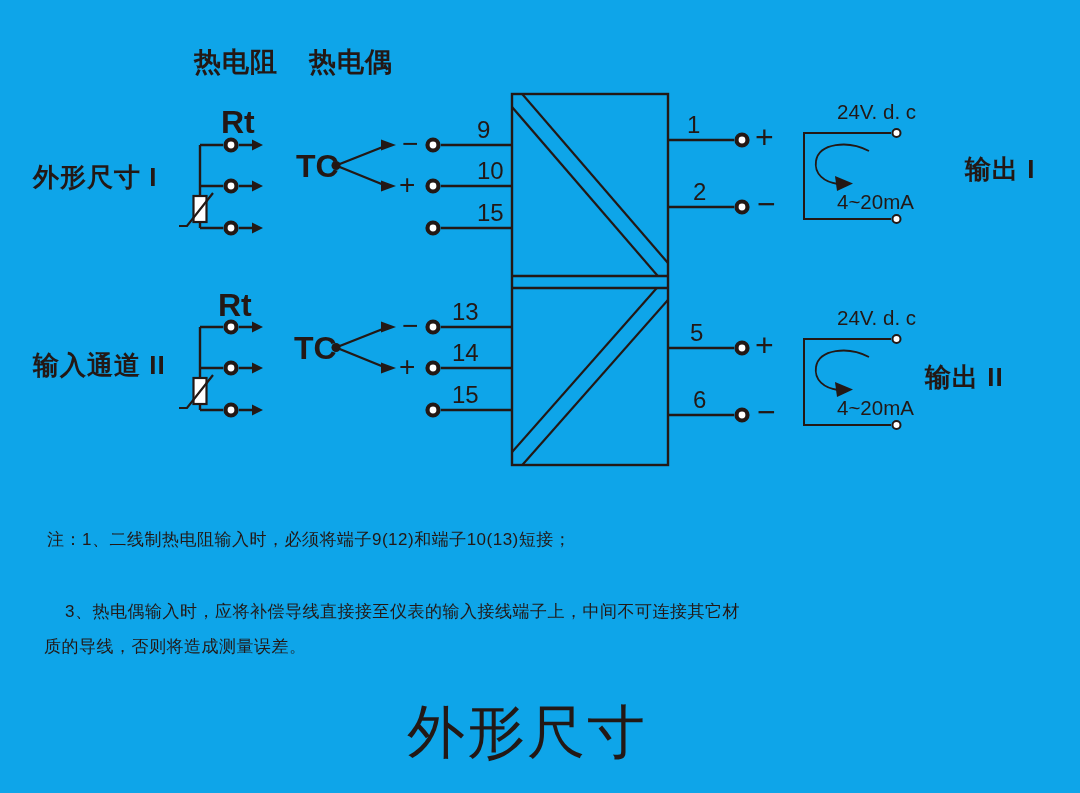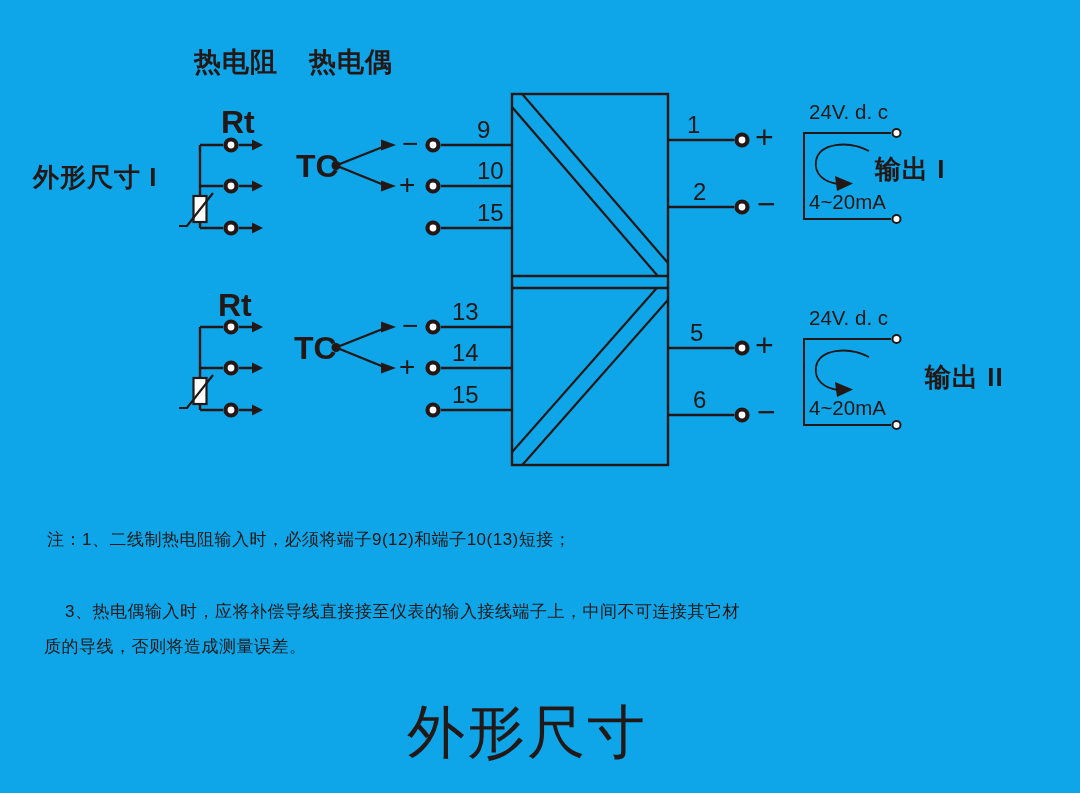--- a/index.html
+++ b/index.html
@@ -9,21 +9,21 @@
     overflow:hidden;
   }
   .lines { position:absolute; left:0; top:0; width:1080px; height:793px; }
   .label { position:absolute; white-space:nowrap; color:#231815; line-height:1.05; }
   .hdr   { font-size:27px; font-weight:700; letter-spacing:1px; }
   .chan  { font-size:26px; font-weight:700; letter-spacing:1px; }
   .sym   { font-size:32px; font-weight:700; }
   .num   { font-size:24px; font-weight:500; }
   .sign  { font-size:28px; font-weight:500; }
   .osign { font-size:32px; font-weight:500; }
-  .small { font-size:20.5px; font-weight:500; }
+  .small { font-size:20.5px; font-weight:500;margin-left:28px; }
   .outlbl{ font-size:26px; font-weight:700; letter-spacing:1px; }
   .note  { font-size:17px; font-weight:500; letter-spacing:0.5px; }
   .title { font-size:58px; font-weight:500; letter-spacing:2px;
            left:0; right:0; text-align:center; transform:translateX(-13px); }
 </style>
 </head>
 <body>
 
 <div class="page">
 
@@ -165,22 +165,23 @@
   <div class="label sign" style="left:399px;top:170px;">+</div>
   <div class="label num" style="left:477px;top:117px;">9</div>
   <div class="label num" style="left:477px;top:158px;">10</div>
   <div class="label num" style="left:477px;top:200px;">15</div>
   <div class="label num" style="left:687px;top:112px;">1</div>
   <div class="label num" style="left:693px;top:179px;">2</div>
   <div class="label osign" style="left:755px;top:121px;">+</div>
   <div class="label osign" style="left:757px;top:188px;">−</div>
   <div class="label small" style="left:809px;top:101px;">24V. d. c</div>
   <div class="label small" style="left:809px;top:191px;">4~20mA</div>
-  <div class="label outlbl" style="left:875px;top:156px;">输出 I</div>
-
+  <div class="label outlbl" style="left:965px;top:156px;">输出 I</div>
+
+  <div class="label chan" style="left:33px;top:352px;">输入通道 II</div>
   <div class="label sym" style="left:218px;top:289px;">Rt</div>
   <div class="label sym" style="left:294px;top:332px;">TC</div>
   <div class="label sign" style="left:402px;top:311px;">−</div>
   <div class="label sign" style="left:399px;top:352px;">+</div>
   <div class="label num" style="left:452px;top:299px;">13</div>
   <div class="label num" style="left:452px;top:340px;">14</div>
   <div class="label num" style="left:452px;top:382px;">15</div>
   <div class="label num" style="left:690px;top:320px;">5</div>
   <div class="label num" style="left:693px;top:387px;">6</div>
   <div class="label osign" style="left:755px;top:329px;">+</div>

